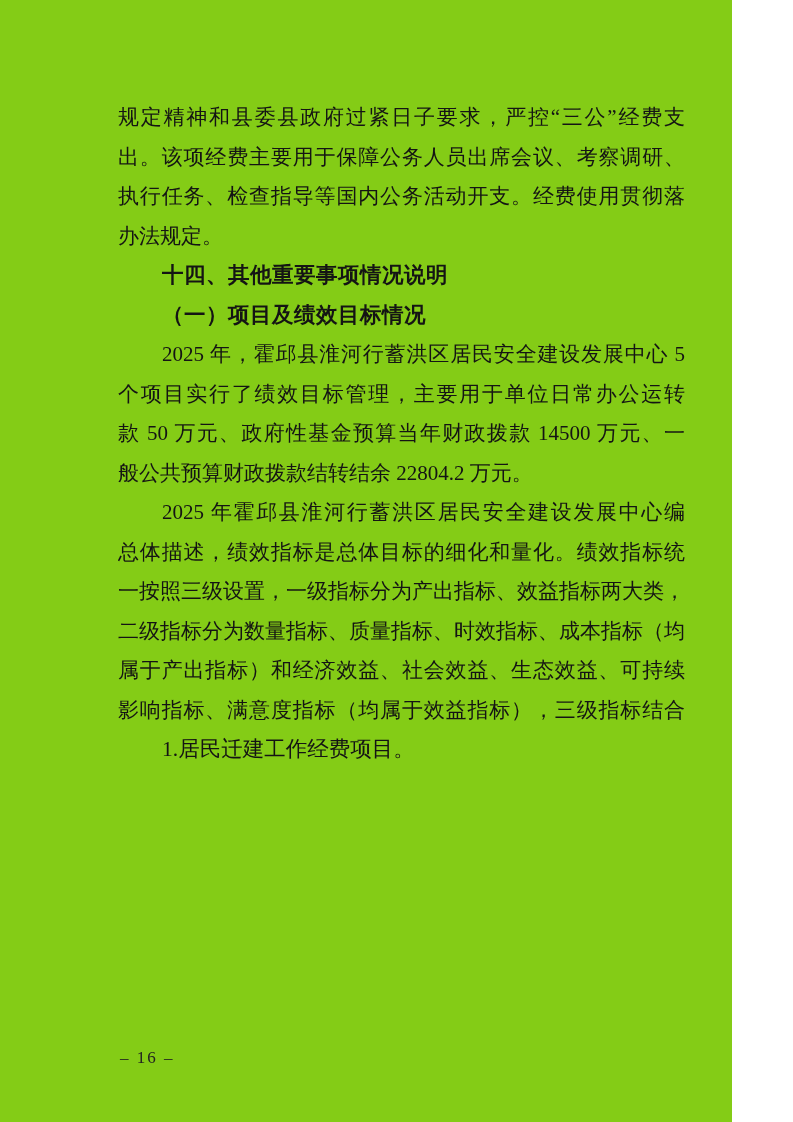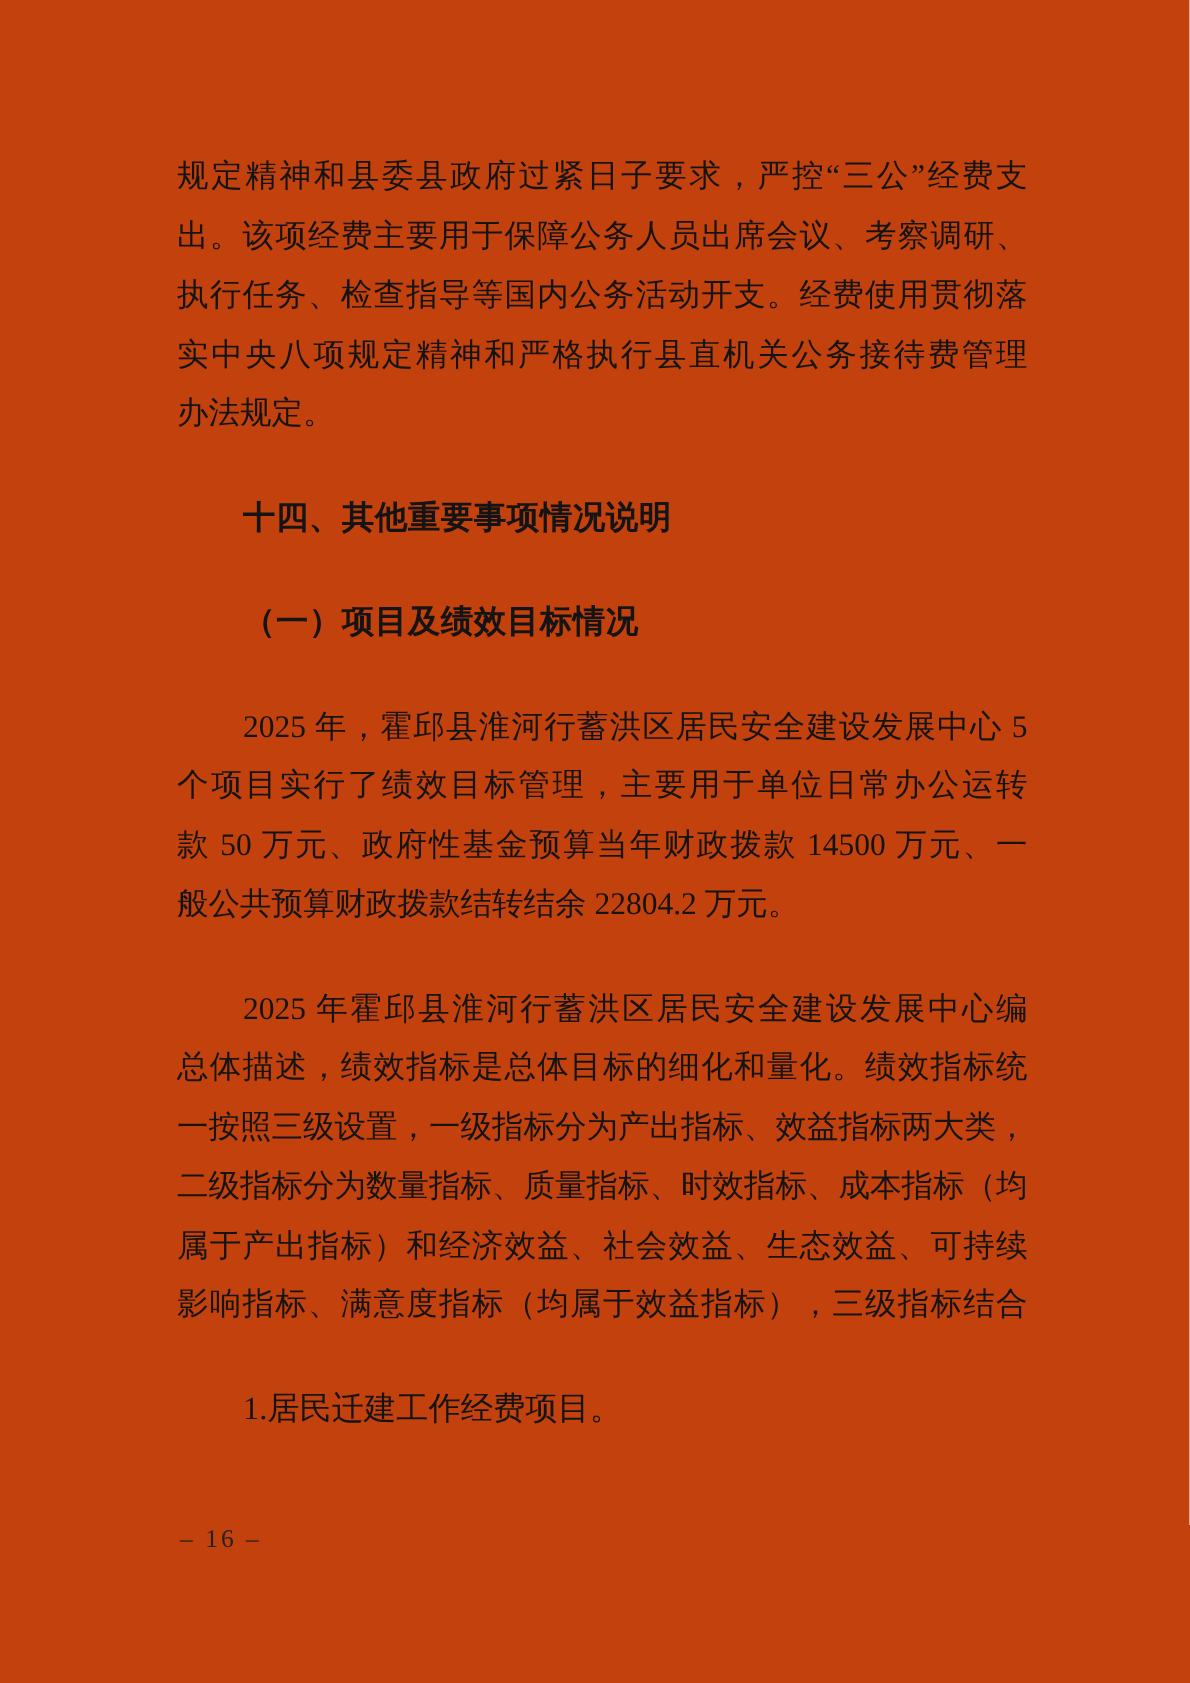--- a/index.html
+++ b/index.html
@@ -3,23 +3,23 @@
 <meta charset="utf-8">
 <title>Document Page</title>
 <style>
   html, body {
     margin: 0;
     padding: 0;
     background: #ffffff;
   }
   .page {
     position: relative;
-    width: 793px;
+    width: 732px;
     height: 1122px;
-    background: #c2410c;
+    background: #84cc16;
     overflow: hidden;
     font-family: "Liberation Serif", "DejaVu Serif", serif;
     color: #141414;
   }
   .text-block {
     position: absolute;
     left: 118px;
     top: 98px;
     width: 567px;
   }
@@ -30,53 +30,51 @@
     text-align: justify;
     text-align-last: justify;
     overflow: hidden;
   }
   .line.no-stretch {
     text-align: center;
     text-align-last: left;
   }
   .line.indent {
     text-indent: 44px;
-    margin-top: 30px;
   }
   .heading-sans {
     font-weight: bold;
     font-family: "Liberation Sans", "DejaVu Sans", sans-serif;
     font-size: 21.5px;
     letter-spacing: 0.5px;
   }
   .heading-serif {
     font-weight: normal;
     font-size: 21.5px;
   }
   .footer {
     position: absolute;
     left: 120px;
-    top: 1014px;
+    top: 1046px;
     font-size: 17px;
     line-height: 24px;
     color: #222222;
     letter-spacing: 2px;
   }
 </style>
 </head>
 <body>
 
 <div class="page">
 
   <div class="text-block">
 
     <div class="line">规定精神和县委县政府过紧日子要求，严控“三公”经费支</div>
     <div class="line">出。该项经费主要用于保障公务人员出席会议、考察调研、</div>
     <div class="line">执行任务、检查指导等国内公务活动开支。经费使用贯彻落</div>
-    <div class="line">实中央八项规定精神和严格执行县直机关公务接待费管理</div>
     <div class="line no-stretch">办法规定。</div>
 
     <div class="line no-stretch indent heading-sans">十四、其他重要事项情况说明</div>
 
     <div class="line no-stretch indent heading-sans">（一）项目及绩效目标情况</div>
 
     <div class="line indent">2025 年，霍邱县淮河行蓄洪区居民安全建设发展中心 5</div>
     <div class="line">个项目实行了绩效目标管理，主要用于单位日常办公运转</div>
     <div class="line">款 50 万元、政府性基金预算当年财政拨款 14500 万元、一</div>
     <div class="line no-stretch">般公共预算财政拨款结转结余 22804.2 万元。</div>

